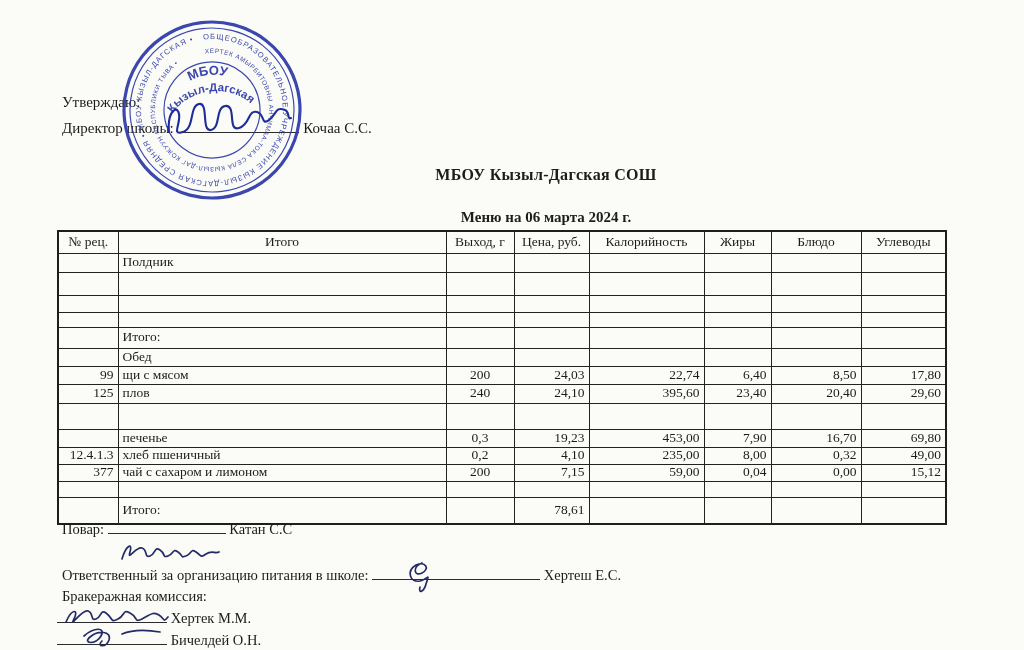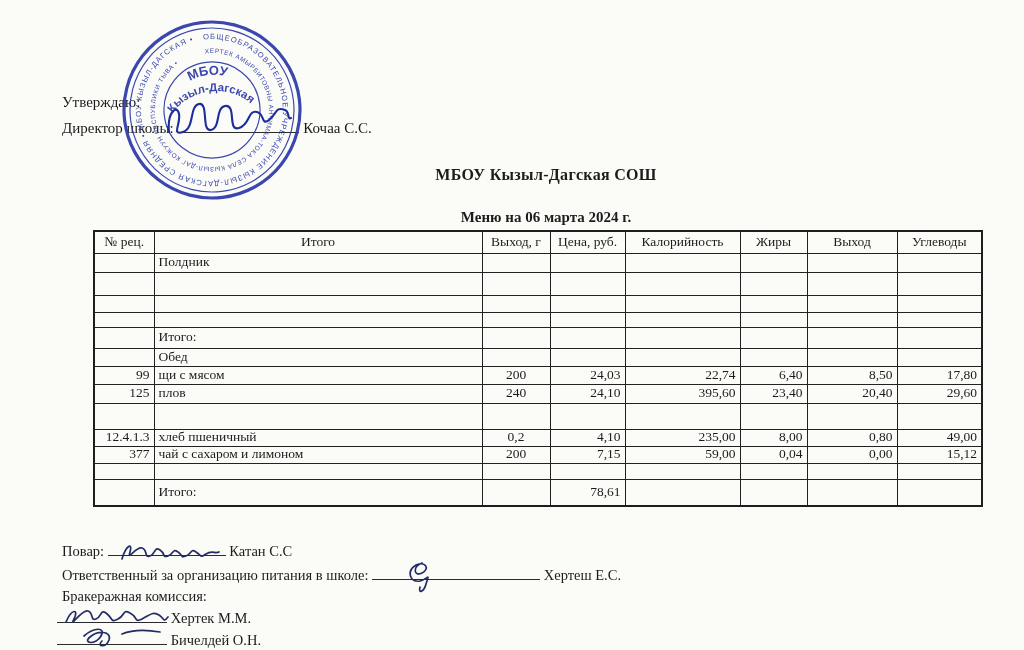--- a/index.html
+++ b/index.html
@@ -15,31 +15,31 @@
   .uline{display:inline-block;border-bottom:1.4px solid #2b2b2b;height:14px;vertical-align:baseline;}
   
   #stamp{left:118px;top:16px;width:188px;height:188px;z-index:2;pointer-events:none;
          transform:rotate(-7deg);opacity:.92;}
   #director-sig{left:163px;top:92px;z-index:3;pointer-events:none;}
   
   #title{left:56px;top:166px;width:980px;text-align:center;font-size:16px;font-weight:bold;letter-spacing:.3px;}
   #subtitle{left:56px;top:209px;width:980px;text-align:center;font-size:15px;font-weight:bold;}
   
   #menu-table{position:absolute;left:57px;top:230px;border-collapse:collapse;table-layout:fixed;
-              font-size:13.5px;border:2px solid #1e1e1e;margin-left:36px;}
+              font-size:13.5px;border:2px solid #1e1e1e;}
   #menu-table th,#menu-table td{
     border:1.4px solid #222;padding:0 4px;overflow:hidden;white-space:nowrap;
     font-weight:normal;line-height:1.1;
   }
   #menu-table th{text-align:center;}
   td.a-left{text-align:left;} td.a-right{text-align:right;} td.a-center{text-align:center;}
   td.bold{font-weight:bold;}
   
   .fline{font-size:14.5px;white-space:nowrap;z-index:1;}
-  #cook-line{left:62px;top:541px;text-align:center;}
+  #cook-line{left:62px;top:519px;text-align:center;}
   #resp-line{left:62px;top:565px;}
   #commission-line{left:62px;top:588px;}
   #member1-line{left:57px;top:608px;}
   #member2-line{left:57px;top:630px;}
   .sig{position:absolute;z-index:3;pointer-events:none;}
   svg{display:block;}
 </style>
 </head>
 <body>
 
@@ -106,21 +106,21 @@
         <col style="width: 85px;">
       </colgroup>
     <thead>
         <tr id="head-row" style="height: 22px;">
           <th>№ рец.</th>
           <th>Итого</th>
           <th>Выход, г</th>
           <th>Цена, руб.</th>
           <th>Калорийность</th>
           <th>Жиры</th>
-          <th>Выход</th>
+          <th>Блюдо</th>
           <th>Углеводы</th>
         </tr>
       </thead>
     <tbody id="body-rows">
         <tr style="height: 19px;">
           <td class="a-right"></td>
           <td class="a-left bold">Полдник</td>
           <td class="a-center"></td>
           <td class="a-right"></td>
           <td class="a-right"></td>
@@ -201,28 +201,38 @@
         <tr style="height: 26px;">
           <td class="a-right"></td>
           <td class="a-left"></td>
           <td class="a-center"></td>
           <td class="a-right"></td>
           <td class="a-right"></td>
           <td class="a-right"></td>
           <td class="a-right"></td>
           <td class="a-right"></td>
         </tr>
+        <tr style="height: 18px;">
+          <td class="a-right"></td>
+          <td class="a-left">печенье</td>
+          <td class="a-center">0,3</td>
+          <td class="a-right">19,23</td>
+          <td class="a-right">453,00</td>
+          <td class="a-right">7,90</td>
+          <td class="a-right">16,70</td>
+          <td class="a-right">69,80</td>
+        </tr>
         <tr style="height: 17px;">
           <td class="a-right">12.4.1.3</td>
           <td class="a-left">хлеб пшеничный</td>
           <td class="a-center">0,2</td>
           <td class="a-right">4,10</td>
           <td class="a-right">235,00</td>
           <td class="a-right">8,00</td>
-          <td class="a-right">0,80</td>
+          <td class="a-right">0,32</td>
           <td class="a-right">49,00</td>
         </tr>
         <tr style="height: 17px;">
           <td class="a-right">377</td>
           <td class="a-left">чай с сахаром и лимоном</td>
           <td class="a-center">200</td>
           <td class="a-right">7,15</td>
           <td class="a-right">59,00</td>
           <td class="a-right">0,04</td>
           <td class="a-right">0,00</td>

